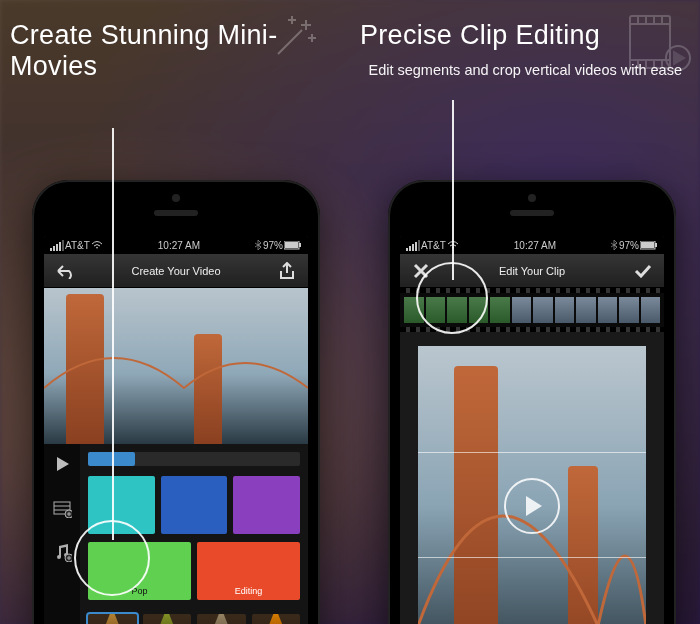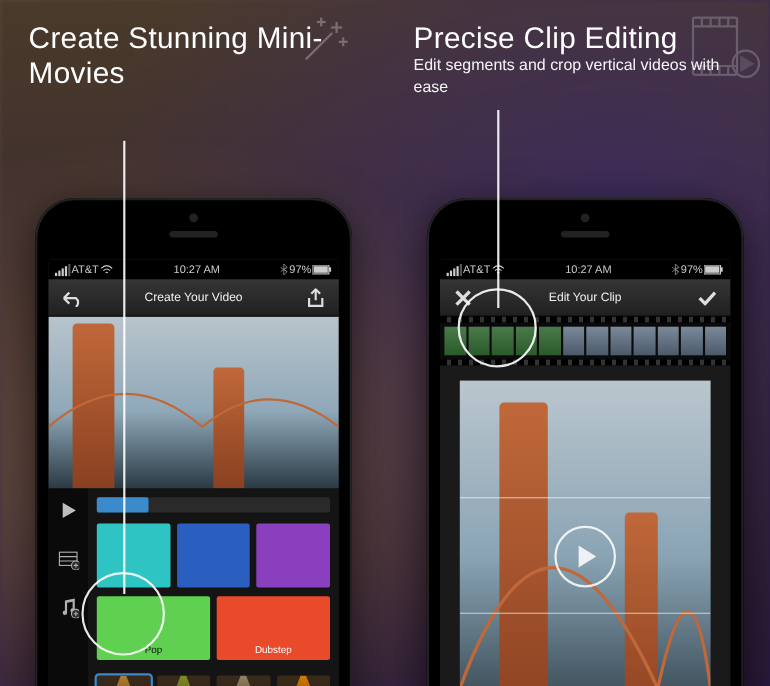--- a/index.html
+++ b/index.html
@@ -14,23 +14,23 @@
   }
   .bg-blur {
     position: absolute; inset: 0;
     background: radial-gradient(ellipse at 20% 70%, rgba(200,150,80,0.4), transparent 50%),
                 radial-gradient(ellipse at 80% 30%, rgba(60,40,120,0.6), transparent 60%),
                 linear-gradient(180deg, #4a3a2a 0%, #2a1a3a 100%);
     filter: blur(2px);
     z-index: 0;
   }
   .panels { position: relative; display: flex; width: 100%; height: 100%; z-index: 1; }
-  .panel { flex: 1; padding: 20px 18px 0 26px; position: relative; }
+  .panel { flex: 1; padding: 20px 18px 0 10px; position: relative; }
   .headline { font-size: 27px; font-weight: 300; line-height: 1.15; letter-spacing: 0.3px; }
-  .sub { font-size: 14.5px; font-weight: 300; line-height: 1.35; color: rgba(255,255,255,0.95); }
+  .sub { font-size: 14.5px; font-weight: 300; line-height: 1.35; margin-top: 10px; color: rgba(255,255,255,0.95); text-align: right; }
   .wand-icon, .film-icon { position: absolute; opacity: 0.35; }
   .wand-icon { top: 12px; right: 30px; width: 52px; height: 52px; }
   .film-icon { top: 10px; right: 6px; width: 80px; height: 70px; }
 
   
   .phone {
     position: absolute;
     width: 288px;
     background: #000;
     border-radius: 36px;
@@ -236,21 +236,21 @@
       <div class="color-row">
         <div class="color-thumb c-cyan"></div>
         <div class="color-thumb c-blue"></div>
         <div class="color-thumb c-purple"></div>
       </div>
       <div class="color-row">
         <div class="color-thumb c-green">
             <span>Pop</span>
           </div>
         <div class="color-thumb c-red">
-            <span style="color:#fff">Dubstep</span>
+            <span style="color:#fff">Editing</span>
           </div>
       </div>
       <div class="effects-row" style="margin-top:14px">
         <div class="effect-thumb sel">
             <span class="road"></span>
           </div>
         <div class="effect-thumb">
             <span class="road" style="filter:hue-rotate(30deg)"></span>
           </div>
         <div class="effect-thumb">

